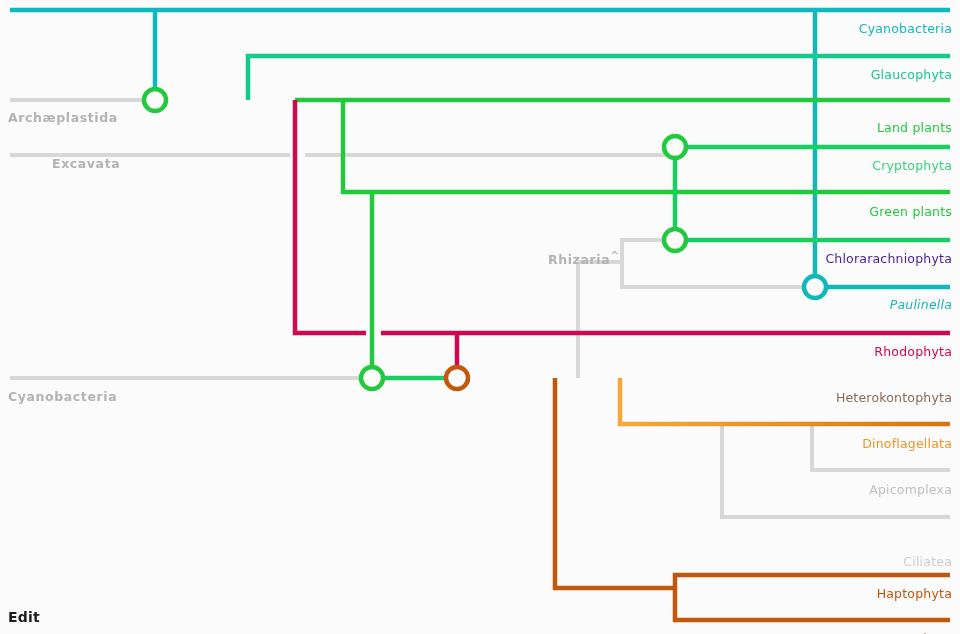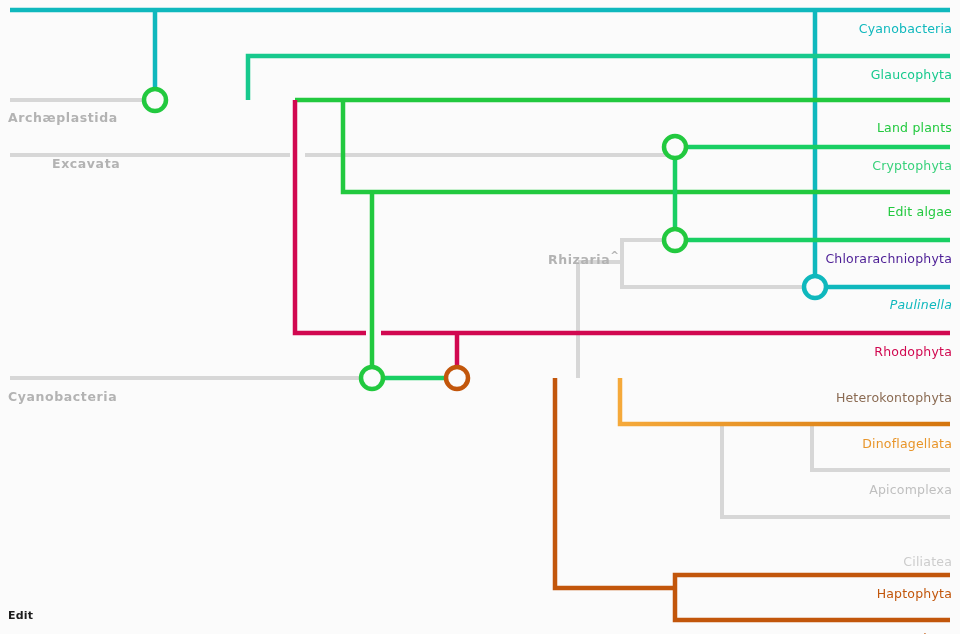--- a/index.html
+++ b/index.html
@@ -6,21 +6,21 @@
   body{width:960px;height:634px;overflow:hidden;
        font-family:"DejaVu Sans","Liberation Sans",sans-serif;}
   #stage{position:relative;width:960px;height:552px;background:#fbfbfb;}
   #tree{position:absolute;left:0;top:0;}
   .lbl{position:absolute;font-size:12.5px;letter-spacing:.2px;white-space:nowrap;
        transform:translateY(-50%);}
   .lbl.right{right:8px;text-align:right;}
   .lbl.left{left:8px;text-align:left;}
   .lbl.ital{font-style:italic;}
   .lbl.grp{color:#b3b3b3;font-weight:600;letter-spacing:.6px;}
-  #edit{position:absolute;left:8px;top:609px;font-size:11px;font-weight:bold;
+  #edit{position:absolute;left:8px;top:609px;font-size:14px;font-weight:bold;
         color:#1d1d1d;letter-spacing:.2px;}
 </style>
 </head>
 <body>
 
 <div id="stage">
 
   <svg id="tree" width="960" height="634">
     <defs>
       <linearGradient id="gArch" x1="0" y1="0" x2="1" y2="0">
@@ -99,21 +99,21 @@
       <circle cx="815" cy="287" r="11" stroke="#0fb8bd"></circle>
       <circle cx="372" cy="378" r="11" stroke="#22c93f"></circle>
       <circle cx="457" cy="378" r="11" stroke="#c2560b"></circle>
     </g>
   </svg>
 
   <div class="lbl right" style="top:28px;color:#0fb8bd;">Cyanobacteria</div>
   <div class="lbl right" style="top:74px;color:#17c98d;">Glaucophyta</div>
   <div class="lbl right" style="top:119px;color:#22c93f;margin-top:8px;">Land plants</div>
   <div class="lbl right" style="top:165px;color:#38d17a;">Cryptophyta</div>
-  <div class="lbl right" style="top:211px;color:#22c93f;">Edit algae</div>
+  <div class="lbl right" style="top:211px;color:#22c93f;">Green plants</div>
   <div class="lbl right" style="top:258px;color:#4c1d95;">Chlorarachniophyta</div>
   <div class="lbl right ital" style="top:304px;color:#0fb8bd;">Paulinella</div>
   <div class="lbl right" style="top:351px;color:#d10850;text-align:right;">Rhodophyta</div>
   <div class="lbl right" style="top:397px;color:#8a6a52;">Heterokontophyta</div>
   <div class="lbl right" style="top:443px;color:#e8952a;">Dinoflagellata</div>
   <div class="lbl right" style="top:489px;color:#bfbfbf;">Apicomplexa</div>
   <div class="lbl right" style="top:561px;color:#cccccc;">Ciliatea</div>
   <div class="lbl right" style="top:593px;color:#c2560b;">Haptophyta</div>
   <div class="lbl right" style="top:638px;color:#c2560b;">Cryptophyta</div>
 

